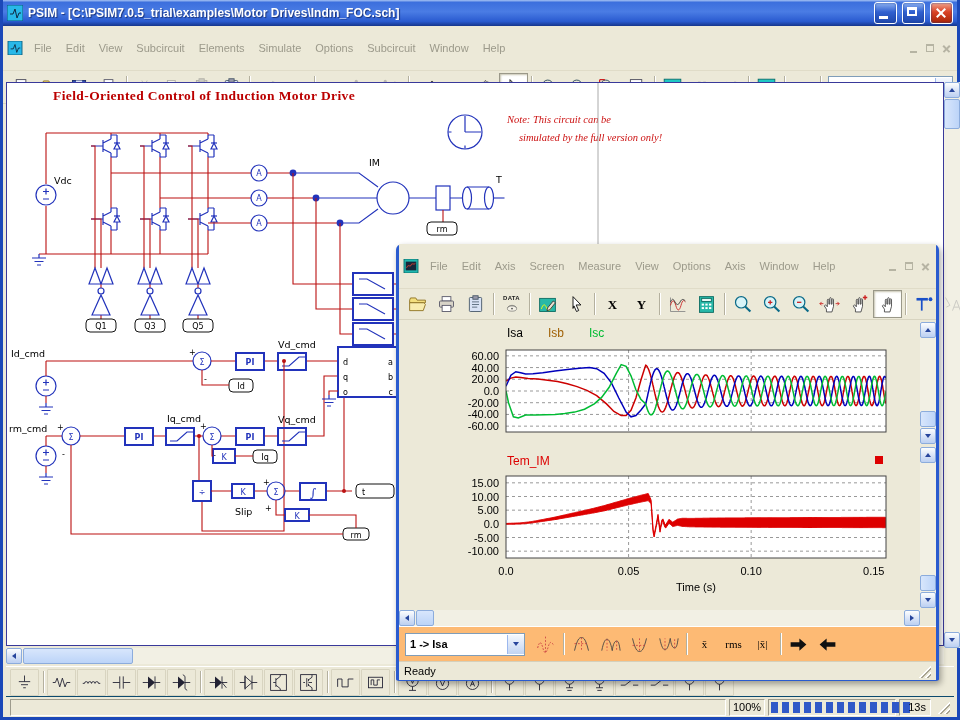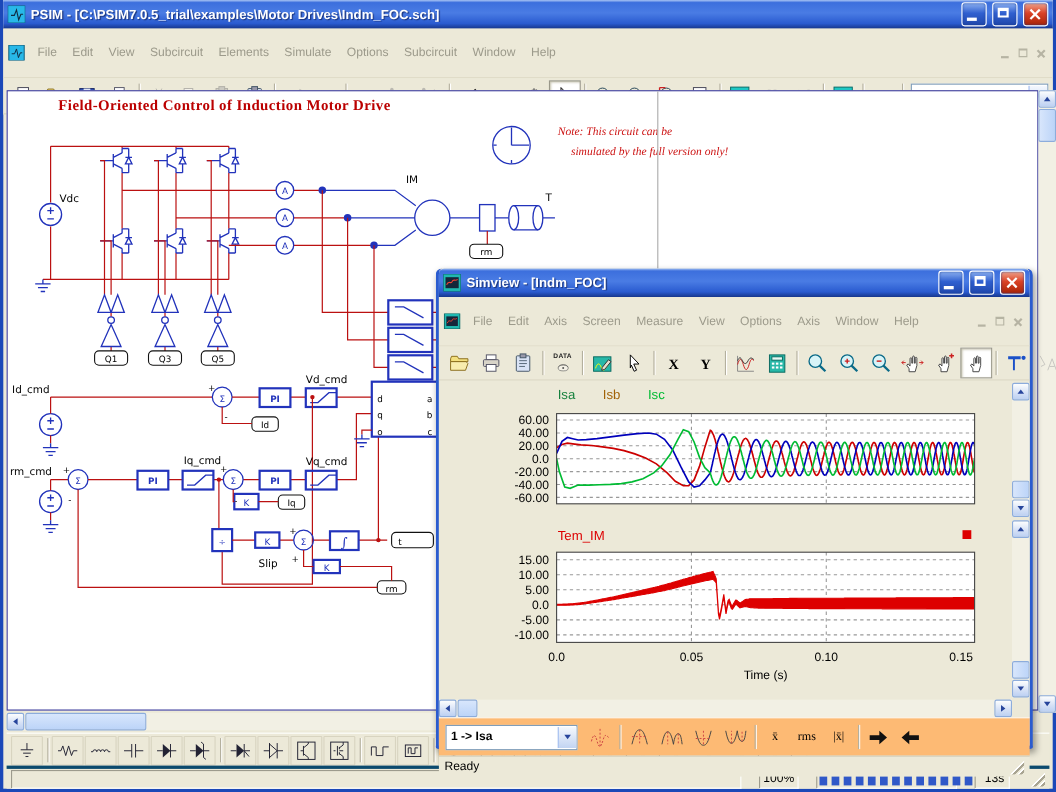--- a/index.html
+++ b/index.html
@@ -44,21 +44,21 @@
   .arr-l{width:0;height:0;border-top:3.5px solid transparent;border-bottom:3.5px solid transparent;border-right:4.5px solid #27459c;}
   .arr-r{width:0;height:0;border-top:3.5px solid transparent;border-bottom:3.5px solid transparent;border-left:4.5px solid #27459c;}
   
   .canvas{position:absolute;left:3px;top:82px;width:938px;height:564px;background:#fff;border:1px solid #39399a;box-sizing:border-box;}
   .sb-v{position:absolute;width:16px;background:#f2f0e4;}
   .sb-h{position:absolute;height:16px;background:#f2f0e4;}
   .sbtn{position:absolute;width:16px;height:16px;background:linear-gradient(180deg,#fdfefe,#d4e0f6 60%,#bcd0f2);border:1px solid #8cacdc;border-radius:2px;box-sizing:border-box;display:flex;align-items:center;justify-content:center;}
   .sthumb{position:absolute;background:linear-gradient(90deg,#d8e6fc,#bcd4f8);border:1px solid #8cacdc;border-radius:2px;box-sizing:border-box;}
   .sthumb.h{background:linear-gradient(180deg,#d8e6fc,#bcd4f8);}
   
-  .statusbar{position:absolute;left:3px;right:3px;bottom:0;height:21px;background:#ece9d8;border-top:3px solid #0c4a6e;display:flex;align-items:center;gap:16px;padding:0 4px;box-sizing:border-box;}
+  .statusbar{position:absolute;left:3px;right:3px;bottom:0;height:21px;background:#ece9d8;border-top:1px solid #0c4a6e;display:flex;align-items:center;gap:3px;padding:0 4px;box-sizing:border-box;}
   .sp{height:17px;border:1px solid;border-color:#9d9b8d #fff #fff #9d9b8d;display:flex;align-items:center;padding:0 4px;font-size:11px;box-sizing:border-box;}
   .sp.grow{flex:1;}
   .pgwrap{width:128px;gap:2px;padding:1px 2px;}
   .pgblock{width:7px;height:11px;background:#3058c8;flex:0 0 7px;margin-right:2px;}
   .grip{width:14px;height:14px;margin-left:2px;background:
      linear-gradient(135deg,transparent 0 56%,#fff 56% 62%,#a8a492 62% 70%,transparent 70% 78%,#fff 78% 84%,#a8a492 84% 92%,transparent 92%);}
   
   .el-toolbar{position:absolute;left:3px;right:3px;top:666px;height:30px;background:#ece9d8;display:flex;align-items:center;padding:0 4px;border-top:1px solid #fff;}
   .el-toolbar .tbtn{width:27px;height:25px;border:1px solid #d8d4c0;border-radius:1px;background:#ece9d8;margin-right:1px;}
   
@@ -690,38 +690,20 @@
         <div class="pgblock"></div>
         <div class="pgblock"></div>
         <div class="pgblock"></div>
         <div class="pgblock"></div>
       </div>
     <div class="sp" style="width:32px;justify-content:flex-end">13s</div>
     <div class="grip"></div>
   </div>
 
   <div class="sv-window">
-    <div class="titlebar">
-      <svg class="wicon" viewBox="0 0 16 16">
-          <rect width="16" height="16" fill="#20b8b0" stroke="#0a6a66"></rect>
-          <rect x="2" y="3" width="12" height="10" fill="#15263a"></rect>
-          <path d="M3 10c2-5 4 0 5-3s3 0 5-2" stroke="#e43" fill="none"></path>
-        </svg>
-      <span class="tt">Simview - [Indm_FOC]</span>
-      <div class="wb">
-          <div class="mini"></div>
-        </div>
-      <div class="wb">
-          <div class="maxi"></div>
-        </div>
-      <div class="wb close">
-          <div class="xx1"></div>
-          <div class="xx2"></div>
-        </div>
-    </div>
     <div class="menubar">
       <svg class="wicon" style="width:14px;height:14px;margin-right:4px" viewBox="0 0 16 16">
           <rect width="16" height="16" fill="#20b8b0" stroke="#0a6a66"></rect>
           <rect x="2" y="3" width="12" height="10" fill="#15263a"></rect>
           <path d="M3 10c2-5 4 0 5-3s3 0 5-2" stroke="#e43" fill="none"></path>
         </svg>
       <div id="sv-menus" style="display:flex">
           <span class="menu-item">File</span>
           <span class="menu-item">Edit</span>
           <span class="menu-item">Axis</span>
@@ -869,21 +851,21 @@
             <svg viewBox="0 0 24 24" width="21" height="21">
               <path d="M4 4l5 9M9 13l-4 2" stroke="#99a"></path>
               <path d="M12 19l4.5-12L21 19M13.8 15h5.4" stroke="#99a" fill="none"></path>
             </svg>
           </div>
         </div>
     </div>
 
     <div class="sv-plots">
       <div class="lgrow" style="top:6px" id="legend1">
-          <span class="lg" style="color: #15803d;">Isa</span>
+          <span class="lg" style="color: #000000;">Isa</span>
           <span class="lg" style="color: #a16207;">Isb</span>
           <span class="lg" style="color: rgb(0, 187, 51);">Isc</span>
         </div>
       <svg id="chart1" width="521" height="100" style="position:absolute;left:0;top:24px">
           <rect x="107" y="6" width="380" height="82" fill="#fff"></rect>
           <line x1="107" x2="487" y1="11.857142857142858" y2="11.857142857142858" stroke="#999" stroke-dasharray="3 3"></line>
           <text x="100" y="15.857142857142858" text-anchor="end" class="tick">60.00</text>
           <line x1="107" x2="487" y1="23.57142857142857" y2="23.57142857142857" stroke="#999" stroke-dasharray="3 3"></line>
           <text x="100" y="27.57142857142857" text-anchor="end" class="tick">40.00</text>
           <line x1="107" x2="487" y1="35.285714285714285" y2="35.285714285714285" stroke="#999" stroke-dasharray="3 3"></line>

